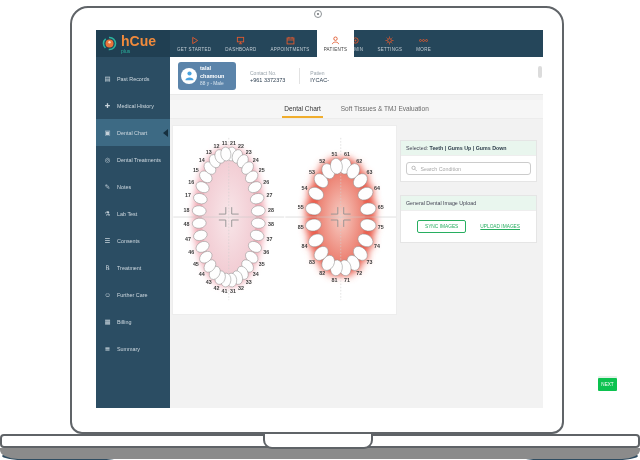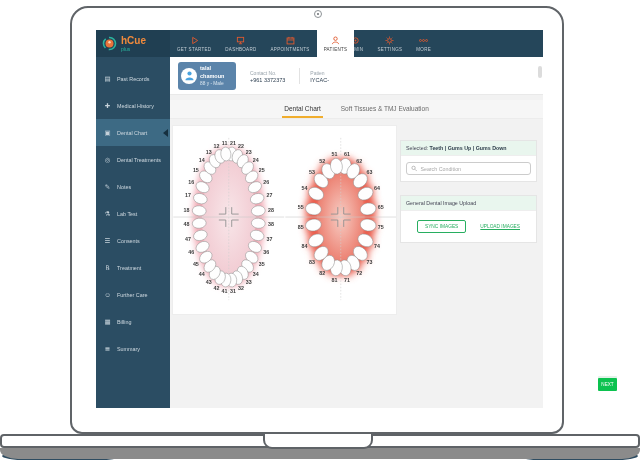--- a/index.html
+++ b/index.html
@@ -25,21 +25,21 @@
     background:#8b8b8b; border-radius:0 0 18px 18px / 0 0 9px 9px; z-index:1; }
 
   
   .app { position:absolute; left:96px; top:30px; width:447px; height:378px; background:#f2f2f2; }
 
   
   .topnav { position:absolute; left:0; top:0; width:447px; height:27px; background:#25465a; display:flex; }
   .logo-block { width:74px; height:27px; background:#203f52; display:flex; align-items:center;
     gap:4px; padding-left:6px; flex:none; }
   .logo-text { display:flex; flex-direction:column; line-height:1; }
-  .logo-name { color:#f08a3c; font-size:10px; font-weight:bold; }
+  .logo-name { color:#f08a3c; font-size:14px; font-weight:bold; }
   .logo-sub  { color:#2bb5a0; font-size:5px; margin-top:1px; }
   .nav-items { display:flex; align-items:stretch; }
   .nav-item { display:flex; flex-direction:column; align-items:center; justify-content:center;
     padding:0 7px; gap:2px; position:relative; cursor:pointer; }
   .nav-item .ni-label { font-size:4.5px; letter-spacing:.3px; color:#c3ced6; white-space:nowrap; }
   .nav-item.active { background:#fff; z-index:2; margin-top:-3px; padding-top:3px; }
   .nav-item.active .ni-label { color:#3a3a3a; }
   .nav-item.tucked { margin-left:-14px; z-index:1; }
 
   

